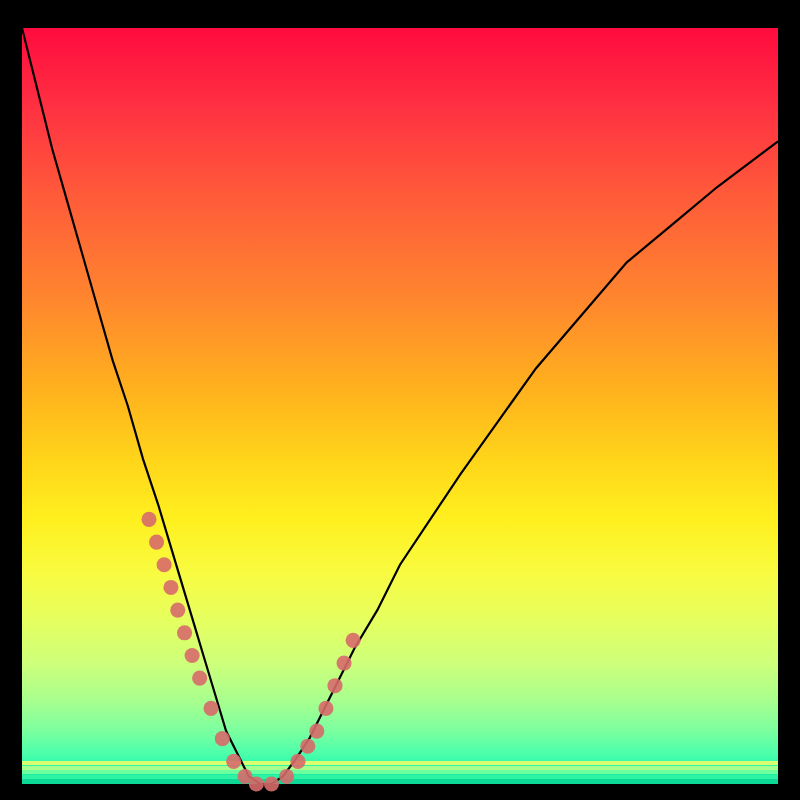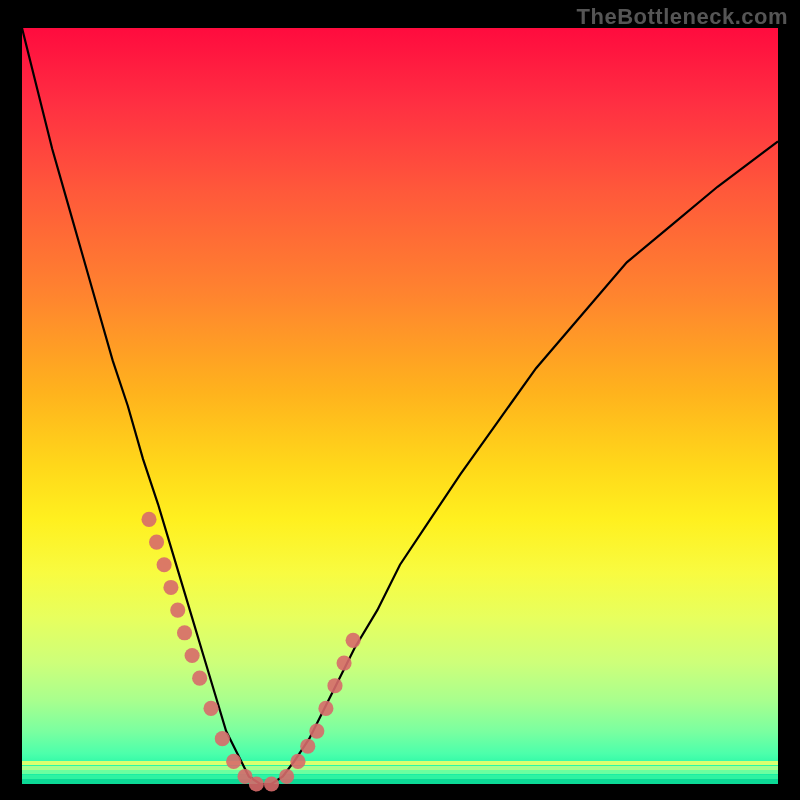--- a/index.html
+++ b/index.html
@@ -69,21 +69,20 @@
   .stripe {
     position: absolute;
     left: 0;
     width: 756px;
   }
 </style>
 </head>
 <body>
 
 <div class="frame">
-  <div class="watermark">TheBottleneck.com</div>
 
   <div class="plot-outer">
     <div class="plot-area"></div>
     <div id="stripes" style="position: absolute; left: 0px; top: 0px; width: 756px; height: 756px; pointer-events: none;">
         <div class="stripe" style="top: 733.32px; height: 3.78px; background: rgb(217, 255, 112);"></div>
         <div class="stripe" style="top: 737.856px; height: 3.78px; background: rgb(168, 255, 142);"></div>
         <div class="stripe" style="top: 742.392px; height: 3.78px; background: rgb(107, 255, 160);"></div>
         <div class="stripe" style="top: 746.928px; height: 4.536px; background: rgb(46, 243, 162);"></div>
         <div class="stripe" style="top: 751.464px; height: 4.536px; background: rgb(12, 217, 150);"></div>
       </div>

